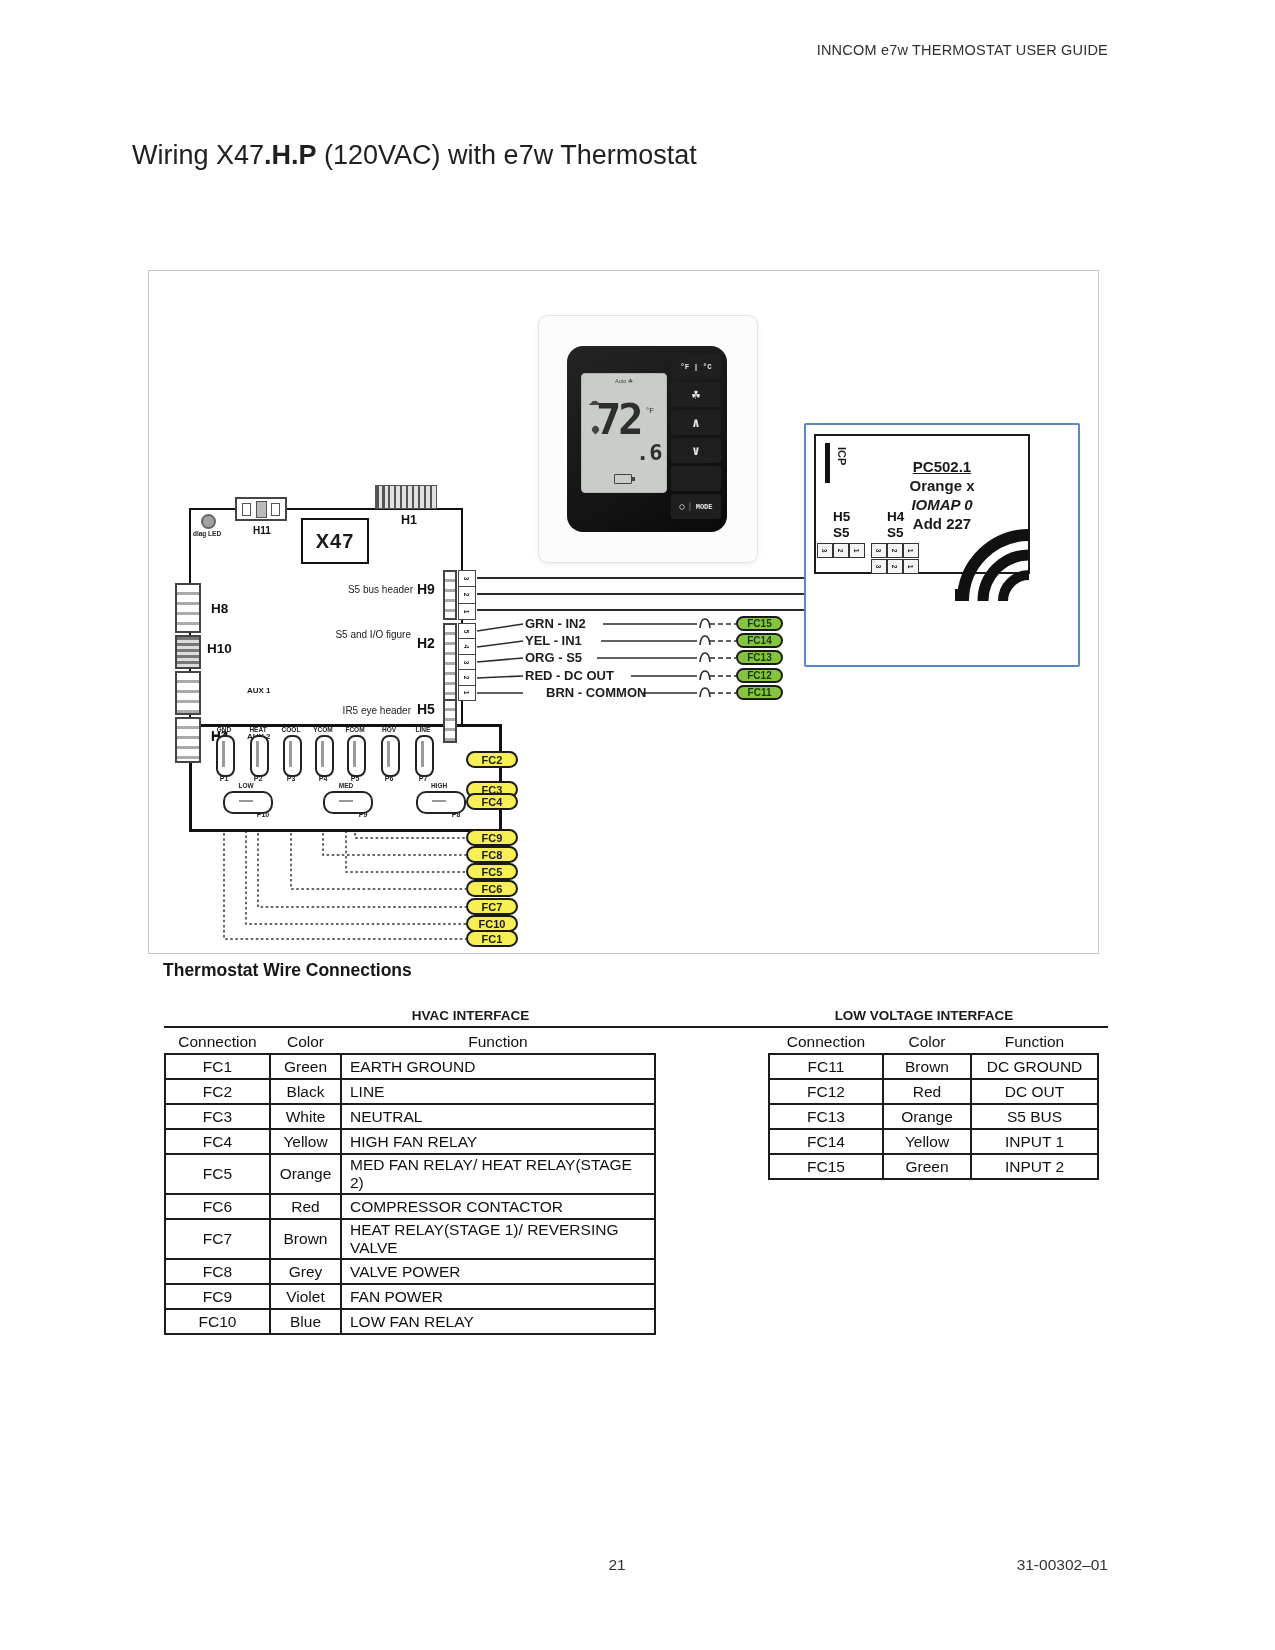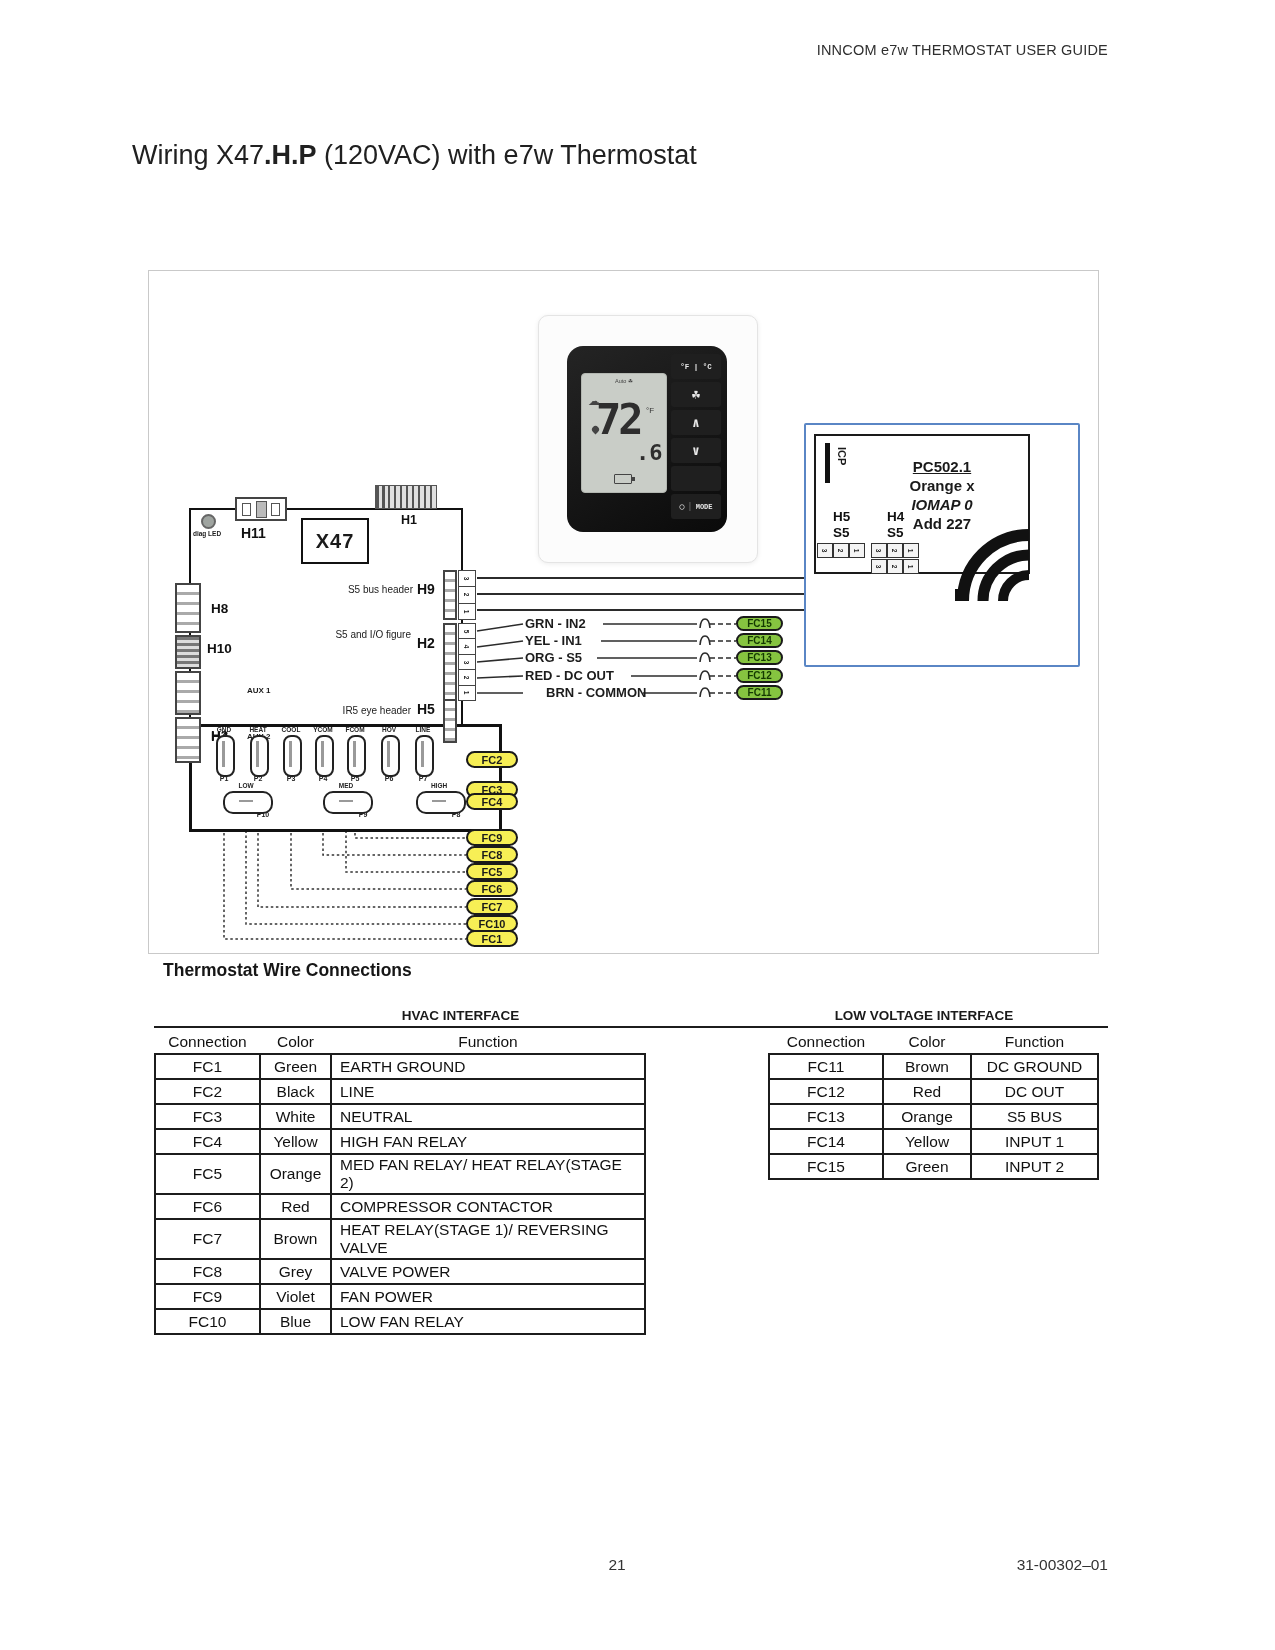--- a/index.html
+++ b/index.html
@@ -200,21 +200,21 @@
 
     <div class="abs board" style="left:40px;top:237px;width:270px;height:216px;"></div>
     <div class="abs lowerboard" style="left:40px;top:453px;width:307px;height:102px;"></div>
     <div class="abs" style="left:52px;top:243px;width:11px;height:11px;border-radius:50%;background:#9fa4a0;border:2px solid #666;"></div>
     <div class="abs" style="left:36px;top:259px;width:44px;text-align:center;font-size:6.5px;font-weight:bold;">diag LED</div>
     <div class="abs" style="left:86px;top:226px;width:52px;height:24px;border:2px solid #444;background:#fff;display:flex;align-items:center;justify-content:space-evenly;box-sizing:border-box;">
       <span style="width:7px;height:11px;border:1.5px solid #555;"></span>
       <span style="width:9px;height:15px;border:1.5px solid #555;background:#bbb;"></span>
       <span style="width:7px;height:11px;border:1.5px solid #555;"></span>
     </div>
-    <div class="abs hid" style="left:92px;top:254px;font-size:14px;">H11</div>
+    <div class="abs hid" style="left:104px;top:254px;font-size:10px;">H11</div>
     <div class="abs" style="left:152px;top:247px;width:68px;height:46px;border:2px solid #111;display:flex;align-items:center;justify-content:center;font-size:20px;font-weight:bold;letter-spacing:1px;box-sizing:border-box;">X47</div>
     <div class="abs hatch" style="left:226px;top:214px;width:62px;height:24px;box-sizing:border-box;"></div>
     <div class="abs hid" style="left:252px;top:242px;font-size:12.5px;">H1</div>
 
     <div class="abs conn" style="left:26px;top:312px;width:26px;height:50px;box-sizing:border-box;"></div>
     <div class="abs hid" style="left:62px;top:330px;">H8</div>
     <div class="abs conn-dense" style="left:26px;top:364px;width:26px;height:34px;box-sizing:border-box;"></div>
     <div class="abs hid" style="left:58px;top:370px;">H10</div>
     <div class="abs conn" style="left:26px;top:400px;width:26px;height:44px;box-sizing:border-box;"></div>
     <div class="abs hid" style="left:62px;top:412px;margin-top:45px;">H3</div>
@@ -311,21 +311,21 @@
     <div class="abs tag-y" style="left:317px;top:575px;">FC8</div>
     <div class="abs tag-y" style="left:317px;top:592px;">FC5</div>
     <div class="abs tag-y" style="left:317px;top:609px;">FC6</div>
     <div class="abs tag-y" style="left:317px;top:627px;">FC7</div>
     <div class="abs tag-y" style="left:317px;top:644px;">FC10</div>
     <div class="abs tag-y" style="left:317px;top:659px;">FC1</div>
   </div>
 
   <div class="abs section-heading" style="left:163px;top:960px;">Thermostat Wire Connections</div>
 
-  <div class="abs" style="left:154px;top:1008px;width:613px;">
+  <div class="abs" style="left:164px;top:1008px;width:613px;">
     <div class="ifc-title">HVAC INTERFACE</div>
     <table class="wt" style="width:490px;">
       <colgroup>
           <col style="width:105px;">
           <col style="width:71px;">
           <col style="width:314px;">
         </colgroup>
       <thead>
         <tr>
           <th>Connection</th>

